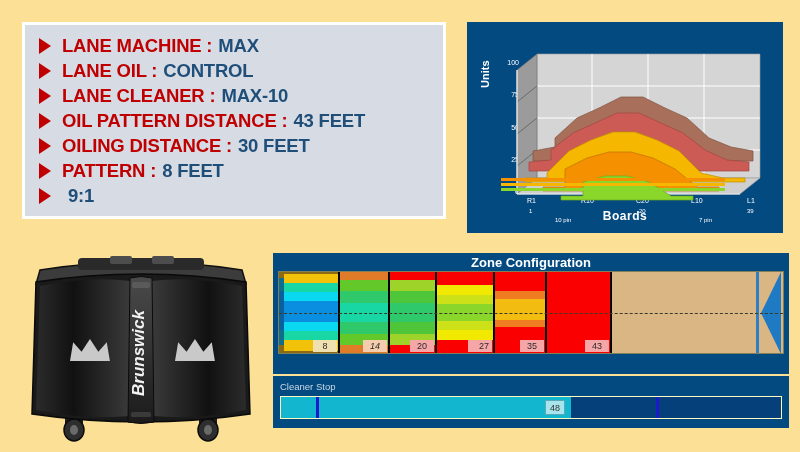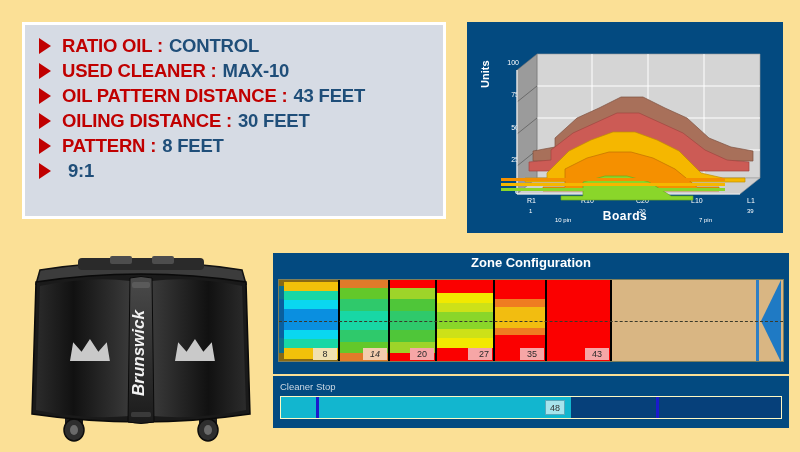--- a/index.html
+++ b/index.html
@@ -92,21 +92,21 @@
     position:absolute;left:18px;top:248px;width:246px;height:196px;
   }
 
   
   #zone-panel{
     position:absolute;left:273px;top:253px;width:516px;height:121px;
     background:#034a80;
     box-sizing:border-box;
   }
   #zone-title{
-    height:26px;line-height:19px;
+    height:18px;line-height:19px;
     text-align:center;
     color:#ffffff;font-size:13px;font-weight:bold;
   }
   #zone-strip{
     position:relative;
     margin:0 5px;
     height:83px;
     border:1px solid #7f7f5a;
     box-sizing:border-box;
     display:flex;
@@ -201,26 +201,31 @@
     border:1px solid #5aa9bb;
     box-sizing:border-box;
   }
 </style>
 </head>
 <body>
 
 <div id="info-panel">
   <div class="info-row">
     <span class="bullet"></span>
-    <span class="info-label">RATIO OIL :</span>
+    <span class="info-label">LANE MACHINE :</span>
+    <span class="info-value">MAX</span>
+  </div>
+  <div class="info-row">
+    <span class="bullet"></span>
+    <span class="info-label">LANE OIL :</span>
     <span class="info-value">CONTROL</span>
   </div>
   <div class="info-row">
     <span class="bullet"></span>
-    <span class="info-label">USED CLEANER :</span>
+    <span class="info-label">LANE CLEANER :</span>
     <span class="info-value">MAX-10</span>
   </div>
   <div class="info-row">
     <span class="bullet"></span>
     <span class="info-label">OIL PATTERN DISTANCE :</span>
     <span class="info-value">43 FEET</span>
   </div>
   <div class="info-row">
     <span class="bullet"></span>
     <span class="info-label">OILING DISTANCE :</span>

